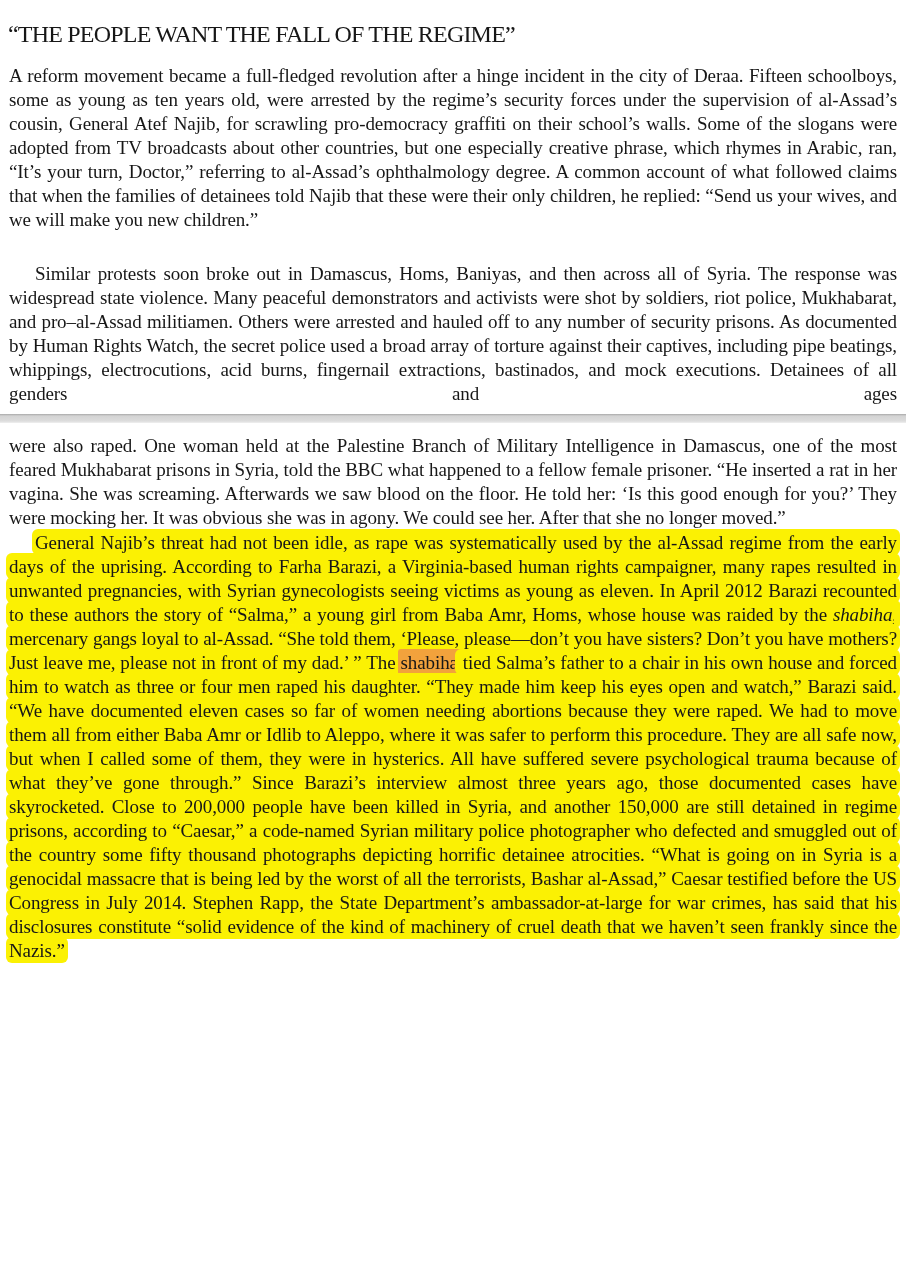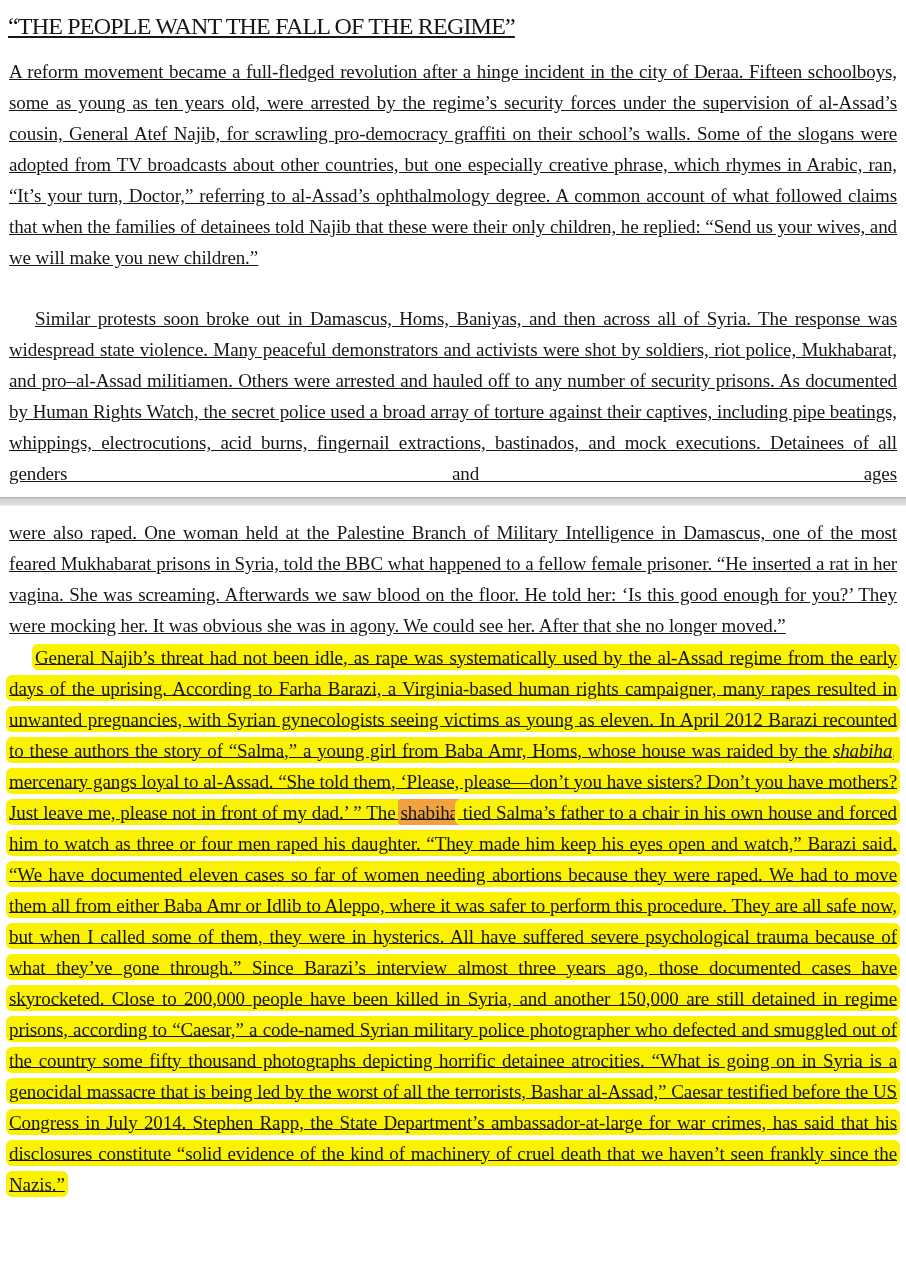--- a/index.html
+++ b/index.html
@@ -16,36 +16,35 @@
   }
   body {
     width: 906px;
     height: 1280px;
     overflow: hidden;
     background: var(--page-bg);
     font-family: "Liberation Serif", "DejaVu Serif", serif;
     color: var(--text);
   }
   main {
-    padding-top: 10px;
-    text-decoration: underline;
+    padding-top: 18px;
   }
   h1.heading {
     margin: 0 8px 14px 8px;
     font-size: 24px;
     line-height: 32px;
     font-weight: 400;
     letter-spacing: -0.8px;
     color: var(--text);
     white-space: nowrap;
   }
   p.para {
     margin: 0 9px;
     font-size: 19px;
-    line-height: 31px;
+    line-height: 24px;
     text-align: justify;
     letter-spacing: -0.1px;
     color: var(--text);
   }
   p.indent { text-indent: 26px; }
   p.justify-last { text-align-last: justify; margin-top: 30px; }
   .it { font-style: italic; }
   .mk {
     padding: 2.5px 3px;
     margin: 4px -3px;

